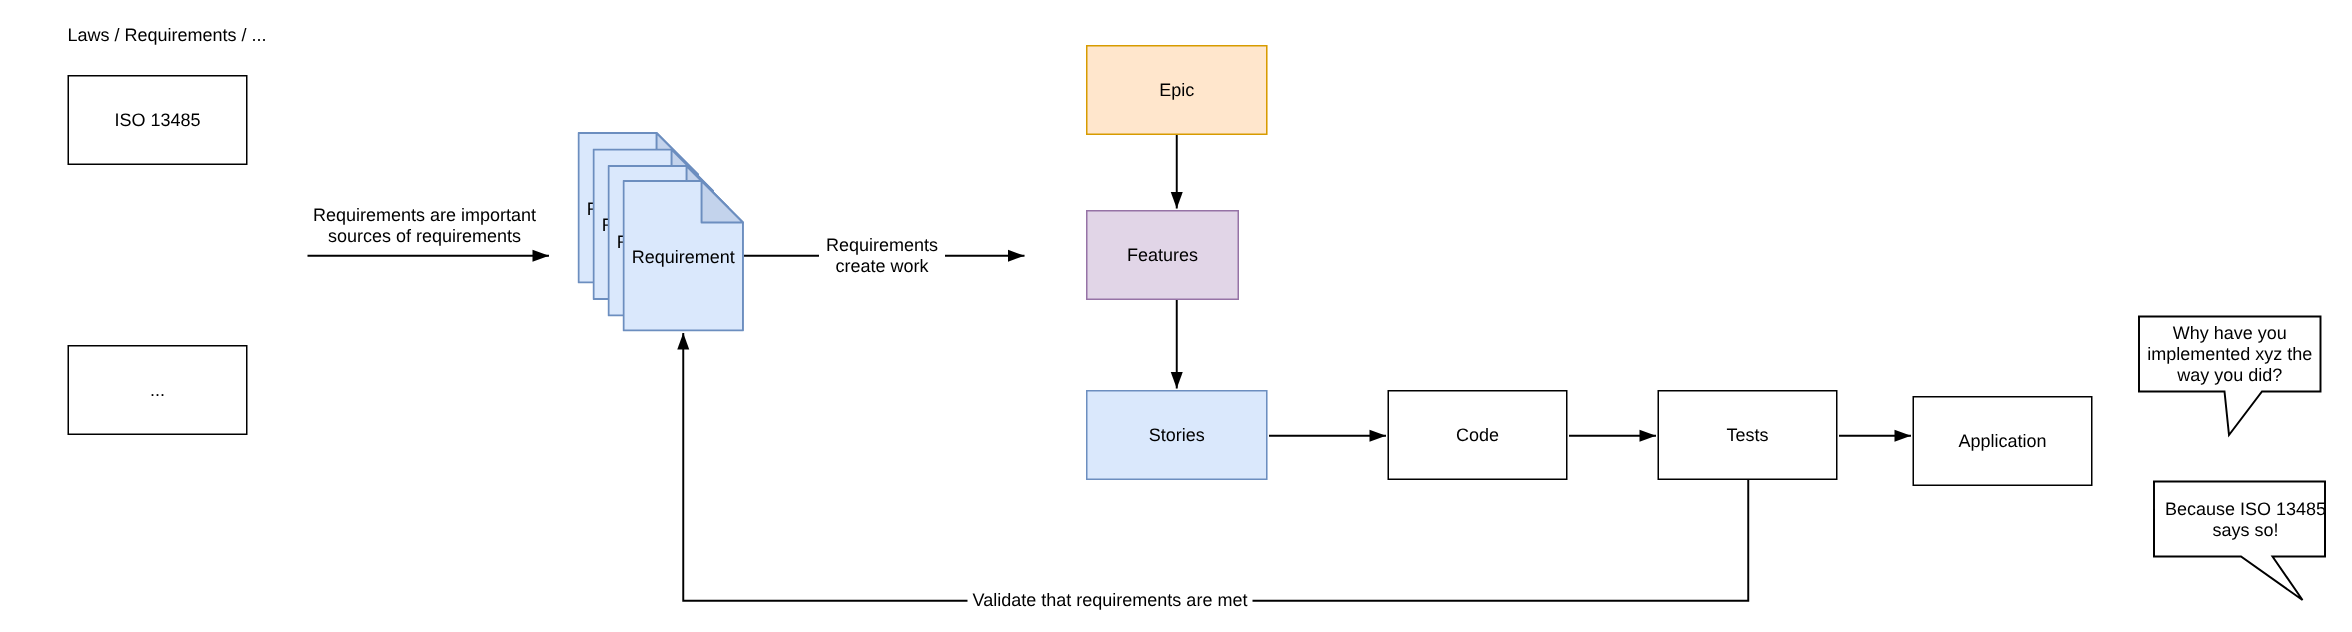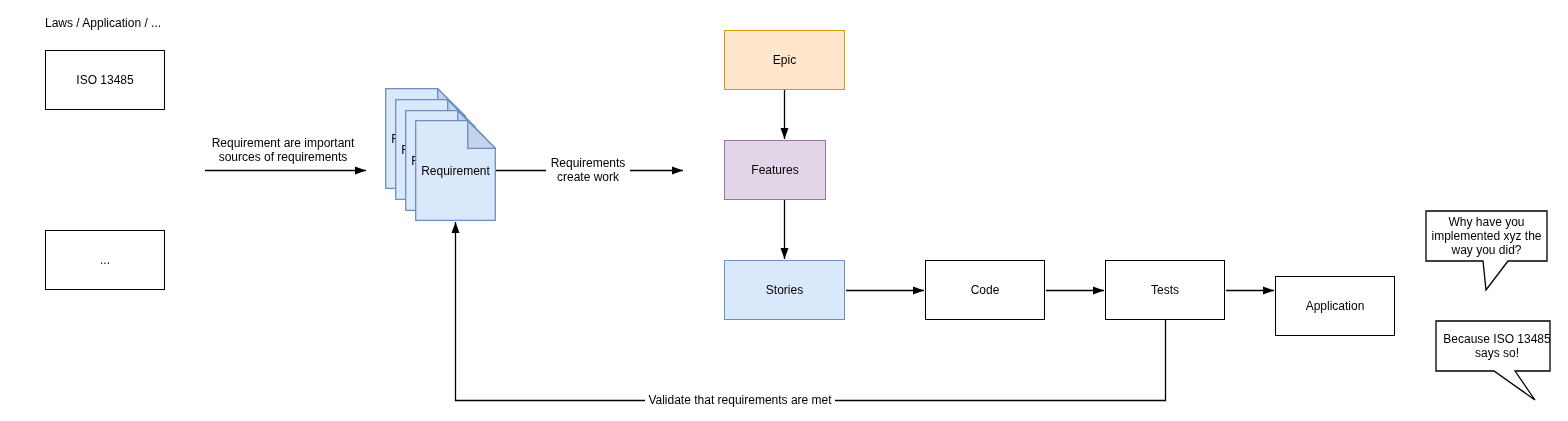--- a/index.html
+++ b/index.html
@@ -41,21 +41,21 @@
   .doc-label{
     position:absolute; left:0; top:0; width:100%; height:100%;
     display:flex; align-items:center; justify-content:center; text-align:center;
   }
 
   #epic-node{left:724px; top:30px; width:121px; height:60px;}
   #features-node{left:724px; top:140px; width:102px; height:60px;}
   #stories-node{left:724px; top:260px; width:121px; height:60px;}
   #code-node{left:925px; top:260px; width:120px; height:60px;}
   #tests-node{left:1105px; top:260px; width:120px; height:60px;}
-  #application-node{left:1275px; top:276px; width:120px; height:60px;}
+  #application-node{left:1275px; top:264px; width:120px; height:60px;}
 
   .edge-label{
     position:absolute; z-index:2; text-align:center; white-space:pre-line;
     line-height:1.18; background:var(--white-fill);
   }
   #edge-label-sources{left:195px; top:136px; width:176px; background:transparent;}
   #edge-label-create-work{left:546px; top:156px; width:84px;}
   #edge-label-validate{left:645px; top:393px; width:190px;}
 
   .bubble-text{
@@ -81,30 +81,30 @@
     <path class="edge" d="M784.5,90 L784.5,139 " marker-end="url(#arrow)"></path>
     <path class="edge" d="M784.5,200 L784.5,259" marker-end="url(#arrow)"></path>
     <path class="edge" d="M846,290.5 L924,290.5" marker-end="url(#arrow)"></path>
     <path class="edge" d="M1046,290.5 L1104,290.5" marker-end="url(#arrow)"></path>
     <path class="edge" d="M1226,290.5 L1274,290.5" marker-end="url(#arrow)"></path>
     <path class="edge" d="M1165.5,320 L1165.5,400.5 L455.5,400.5 L455.5,222" marker-end="url(#arrow)"></path>
     <path class="bubble-shape" d="M1426,211 L1547,211 L1547,261 L1508,261 L1486,290 L1483,261 L1426,261 Z"></path>
     <path class="bubble-shape" d="M1436,321 L1550,321 L1550,371 L1515,371 L1535,400 L1494,371 L1436,371 Z"></path>
   </svg>
 
-  <div id="laws-title">Laws / Application / ...</div>
+  <div id="laws-title">Laws / Requirements / ...</div>
 
   <div id="law-box-0" class="node box-white law-box">
     <span>ISO 13485</span>
   </div>
   <div id="law-box-2" class="node box-white law-box">
     <span>...</span>
   </div>
 
-  <div id="edge-label-sources" class="edge-label">Requirement are important
+  <div id="edge-label-sources" class="edge-label">Requirements are important
 sources of requirements</div>
 
   <div id="doc-0" class="doc">
     <svg width="81" height="101" viewBox="0 0 81 101">
       <path class="doc-shape" d="M0.7,0.7 L52.7,0.7 L80.3,28.3 L80.3,100.3 L0.7,100.3 Z"></path>
       <path class="doc-fold" d="M52.7,0.7 L52.7,28.3 L80.3,28.3 Z"></path>
     </svg>
     <span class="doc-label">Requirement</span>
   </div>
   <div id="doc-1" class="doc">

